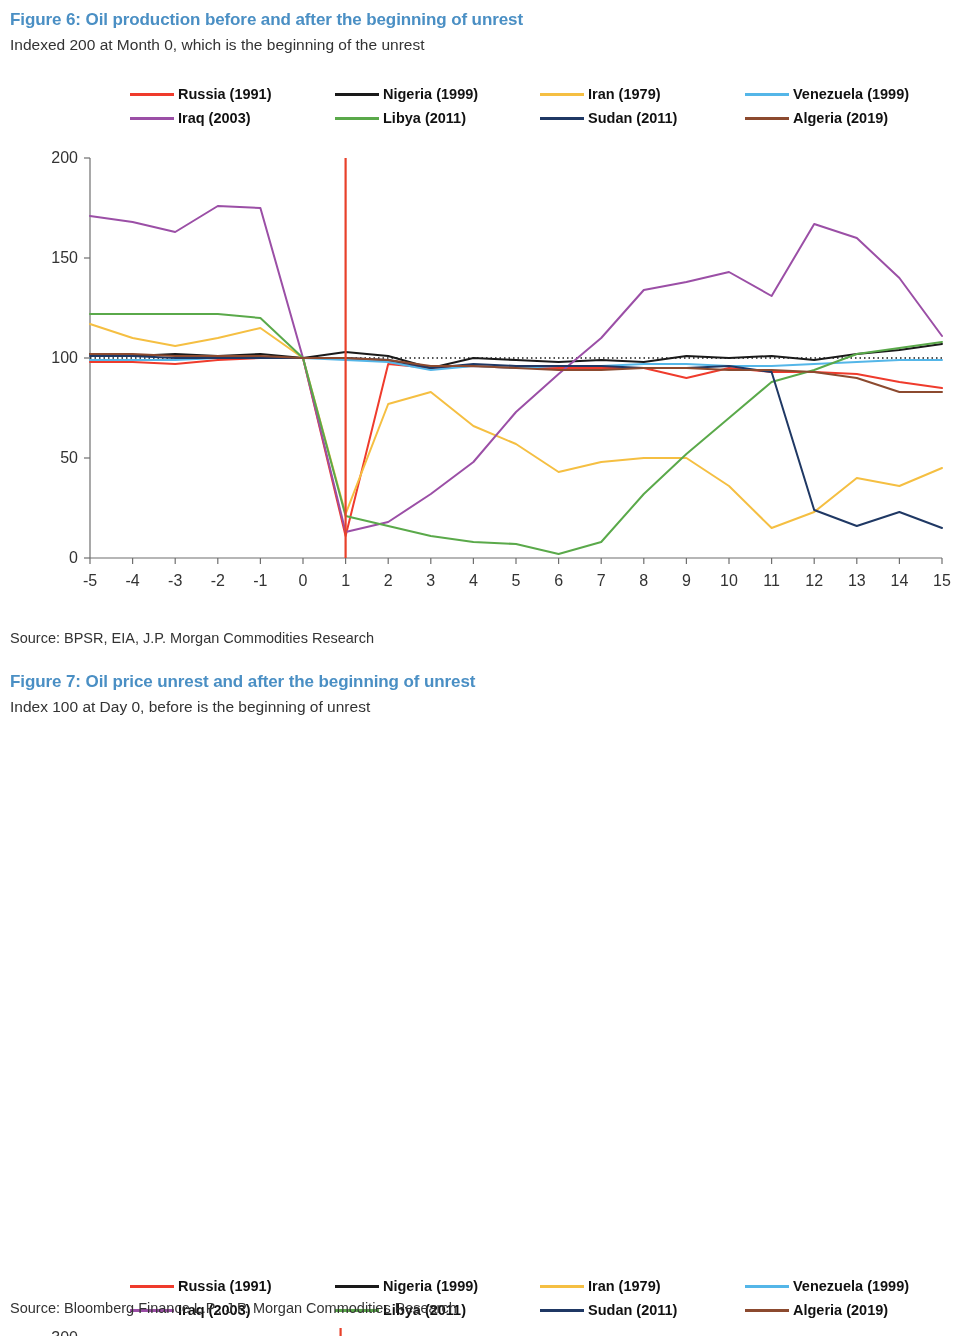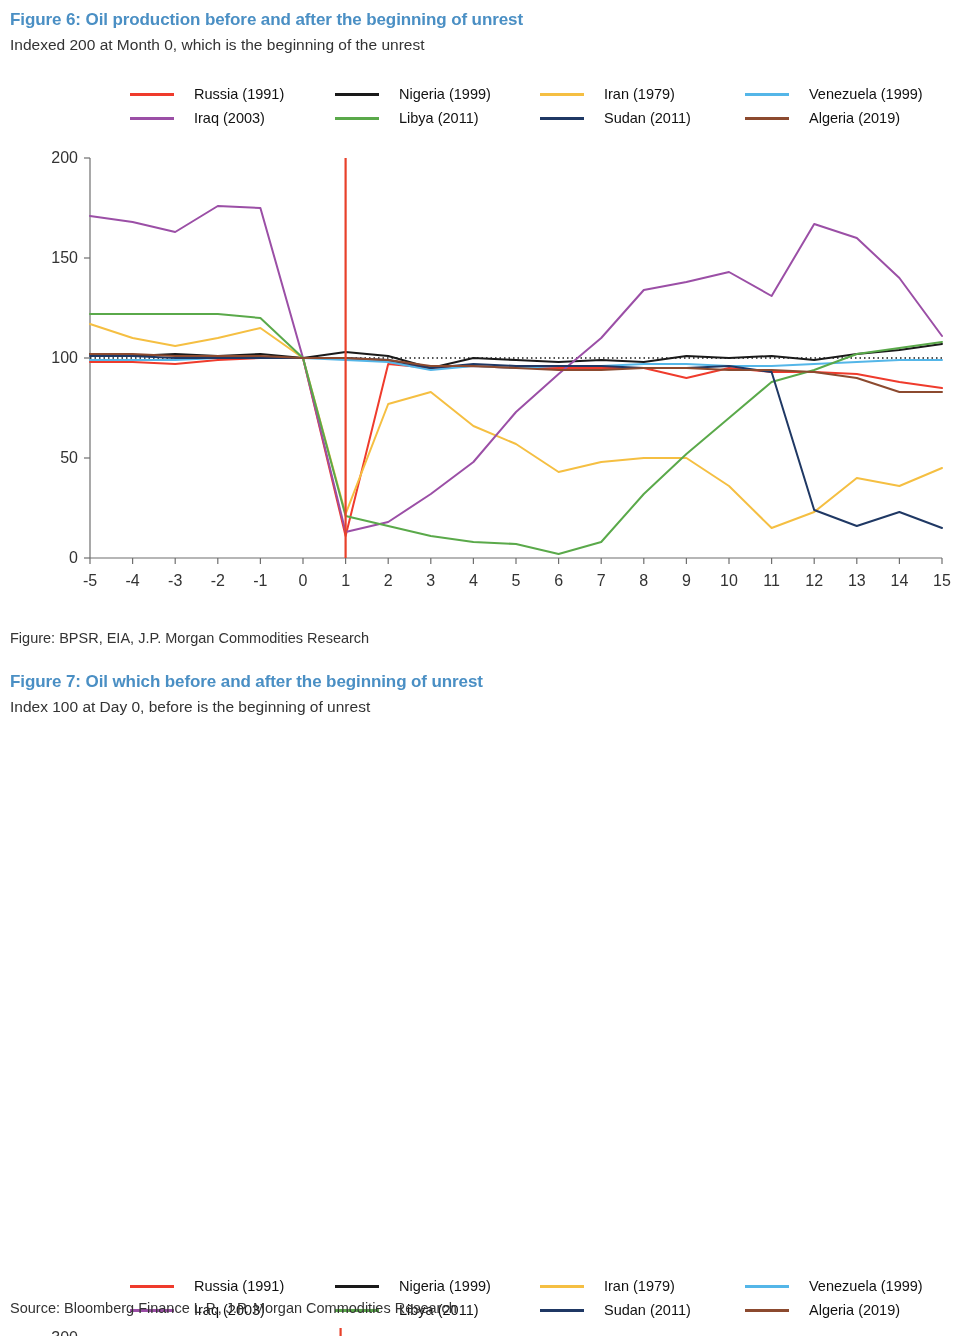--- a/index.html
+++ b/index.html
@@ -43,22 +43,23 @@
     display: grid;
     grid-template-columns: repeat(4, 1fr);
     row-gap: 8px;
     column-gap: 0px;
     font-size: 14.5px;
     color: #111;
   }
   .legend-item {
     display: flex;
     align-items: center;
-    gap: 20px;
+    gap: 4px;
     white-space: nowrap;
+    font-weight: bold;
   }
   .legend-swatch {
     display: inline-block;
     width: 44px;
     height: 3px;
     flex: none;
   }
   svg { display: block; }
 </style>
 </head>
@@ -168,25 +169,25 @@
         <path d="M80.0 282.0 L122.6 282.0 L165.2 282.0 L207.8 280.0 L250.4 280.0 L293.0 280.0 L335.6 282.0 L378.2 284.0 L420.8 292.0 L463.4 288.0 L506.0 290.0 L548.6 288.0 L591.2 288.0 L633.8 286.0 L676.4 286.0 L719.0 288.0 L761.6 288.0 L804.2 286.0 L846.8 284.0 L889.4 282.0 L932.0 282.0 " fill="none" stroke="#54b6e8" stroke-width="2" stroke-linejoin="round" stroke-linecap="round"></path>
         <path d="M80.0 138.0 L122.6 144.0 L165.2 154.0 L207.8 128.0 L250.4 130.0 L293.0 280.0 L335.6 454.0 L378.2 444.0 L420.8 416.0 L463.4 384.0 L506.0 334.0 L548.6 296.0 L591.2 260.0 L633.8 212.0 L676.4 204.0 L719.0 194.0 L761.6 218.0 L804.2 146.0 L846.8 160.0 L889.4 200.0 L932.0 258.0 " fill="none" stroke="#9b4fa6" stroke-width="2" stroke-linejoin="round" stroke-linecap="round"></path>
         <path d="M80.0 236.0 L122.6 236.0 L165.2 236.0 L207.8 236.0 L250.4 240.0 L293.0 280.0 L335.6 438.0 L378.2 448.0 L420.8 458.0 L463.4 464.0 L506.0 466.0 L548.6 476.0 L591.2 464.0 L633.8 416.0 L676.4 376.0 L719.0 340.0 L761.6 304.0 L804.2 292.0 L846.8 276.0 L889.4 270.0 L932.0 264.0 " fill="none" stroke="#5aa94a" stroke-width="2" stroke-linejoin="round" stroke-linecap="round"></path>
         <path d="M80.0 278.0 L122.6 278.0 L165.2 280.0 L207.8 280.0 L250.4 280.0 L293.0 280.0 L335.6 280.0 L378.2 282.0 L420.8 290.0 L463.4 286.0 L506.0 288.0 L548.6 288.0 L591.2 288.0 L633.8 290.0 L676.4 290.0 L719.0 288.0 L761.6 294.0 L804.2 432.0 L846.8 448.0 L889.4 434.0 L932.0 450.0 " fill="none" stroke="#1f3864" stroke-width="2" stroke-linejoin="round" stroke-linecap="round"></path>
         <path d="M80.0 276.0 L122.6 276.0 L165.2 278.0 L207.8 278.0 L250.4 278.0 L293.0 280.0 L335.6 280.0 L378.2 282.0 L420.8 288.0 L463.4 288.0 L506.0 290.0 L548.6 292.0 L591.2 292.0 L633.8 290.0 L676.4 290.0 L719.0 292.0 L761.6 292.0 L804.2 294.0 L846.8 300.0 L889.4 314.0 L932.0 314.0 " fill="none" stroke="#8c4a2f" stroke-width="2" stroke-linejoin="round" stroke-linecap="round"></path>
         <line x1="335.6" y1="80" x2="335.6" y2="480" stroke="#e8412a" stroke-width="2.2"></line>
       </svg>
   </div>
 
   <div class="block" style="top: 630px;">
-    <div class="source">Figure: BPSR, EIA, J.P. Morgan Commodities Research</div>
+    <div class="source">Source: BPSR, EIA, J.P. Morgan Commodities Research</div>
   </div>
 
   <div class="block" style="top: 672px;">
-    <div class="fig-title">Figure 7: Oil which before and after the beginning of unrest</div>
+    <div class="fig-title">Figure 7: Oil price unrest and after the beginning of unrest</div>
     <div class="fig-sub">Index 100 at Day 0, before is the beginning of unrest</div>
   </div>
 
   <div class="block chart-area" style="top: 740px; height: 550px;">
     <div class="legend" id="legend7" style="left: 120px; top: 8px; width: 820px;">
         <div class="legend-item">
           <span class="legend-swatch" style="background: rgb(239, 59, 44);"></span>
           <span>Russia (1991)</span>
         </div>
         <div class="legend-item">

